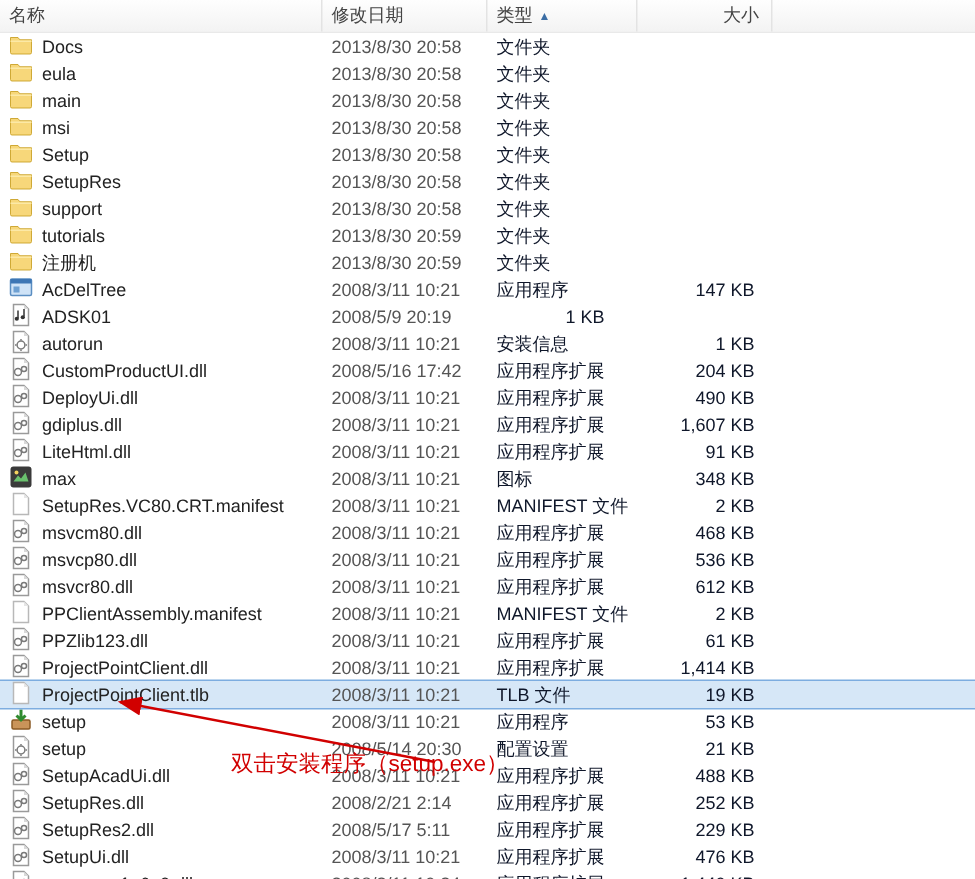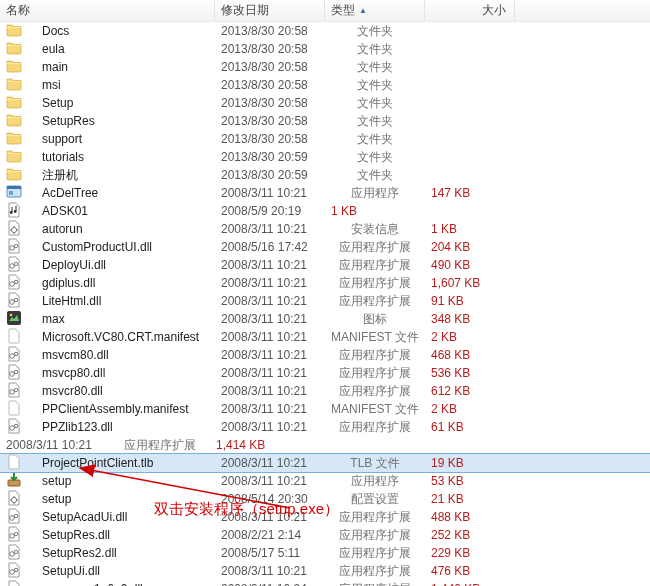--- a/index.html
+++ b/index.html
@@ -42,24 +42,24 @@
     display: flex;
     align-items: center;
     height: 18px;
     padding: 0;
   }
   .row.selected {
     background: #d6e7f7;
     outline: 1px solid #7dade0;
   }
   .cell { padding: 0 6px; white-space: nowrap; overflow: hidden; }
-  .cell-name  { width: 215px; display: flex; align-items: center; gap: 20px; }
+  .cell-name  { width: 215px; display: flex; align-items: center; gap: 6px; }
   .cell-date  { width: 110px; color: #555; }
-  .cell-type  { width: 100px; color: #737373; text-align: center; }
-  .cell-size  { width: 90px; text-align: left; color: #b91c1c; padding-right: 12px;}
+  .cell-type  { width: 100px; color: #0f172a; }
+  .cell-size  { width: 90px; text-align: right; color: #0f172a; padding-right: 12px;}
   .icon { width: 16px; height: 16px; display: inline-block; flex-shrink: 0; }
   
   .annotation {
     position: absolute;
     pointer-events: none;
     color: #d10000;
     font-size: 15px;
     font-weight: normal;
   }
   .arrow-svg { position: absolute; pointer-events:none;}
@@ -302,21 +302,21 @@
       <div class="cell cell-date">2008/3/11 10:21</div>
       <div class="cell cell-type">图标</div>
       <div class="cell cell-size">348 KB</div>
     </div>
     <div class="row">
       <div class="cell cell-name">
         <span><svg class="icon" viewBox="0 0 16 16">
             <path fill="#fff" stroke="#b8b8b8" d="M3 1h7l3 3v11H3z"></path>
             <path fill="#e6e6e6" d="M10 1v3h3"></path>
           </svg></span>
-        <span>Microsoft.VC80.CRT.manifest</span>
+        <span>SetupRes.VC80.CRT.manifest</span>
       </div>
       <div class="cell cell-date">2008/3/11 10:21</div>
       <div class="cell cell-type">MANIFEST 文件</div>
       <div class="cell cell-size">2 KB</div>
     </div>
     <div class="row">
       <div class="cell cell-name">
         <span><svg class="icon" viewBox="0 0 16 16">
             <path fill="#fff" stroke="#9a9a9a" d="M3 1h7l3 3v11H3z"></path>
             <path fill="#d9d9d9" d="M10 1v3h3"></path>
@@ -377,20 +377,29 @@
             <circle cx="6" cy="10" r="2.3" fill="none" stroke="#7a7a7a"></circle>
             <circle cx="10" cy="8" r="1.7" fill="none" stroke="#7a7a7a"></circle>
           </svg></span>
         <span>PPZlib123.dll</span>
       </div>
       <div class="cell cell-date">2008/3/11 10:21</div>
       <div class="cell cell-type">应用程序扩展</div>
       <div class="cell cell-size">61 KB</div>
     </div>
     <div class="row">
+      <div class="cell cell-name">
+        <span><svg class="icon" viewBox="0 0 16 16">
+            <path fill="#fff" stroke="#9a9a9a" d="M3 1h7l3 3v11H3z"></path>
+            <path fill="#d9d9d9" d="M10 1v3h3"></path>
+            <circle cx="6" cy="10" r="2.3" fill="none" stroke="#7a7a7a"></circle>
+            <circle cx="10" cy="8" r="1.7" fill="none" stroke="#7a7a7a"></circle>
+          </svg></span>
+        <span>ProjectPointClient.dll</span>
+      </div>
       <div class="cell cell-date">2008/3/11 10:21</div>
       <div class="cell cell-type">应用程序扩展</div>
       <div class="cell cell-size">1,414 KB</div>
     </div>
     <div class="row selected">
       <div class="cell cell-name">
         <span><svg class="icon" viewBox="0 0 16 16">
             <path fill="#fff" stroke="#b8b8b8" d="M3 1h7l3 3v11H3z"></path>
             <path fill="#e6e6e6" d="M10 1v3h3"></path>
           </svg></span>

